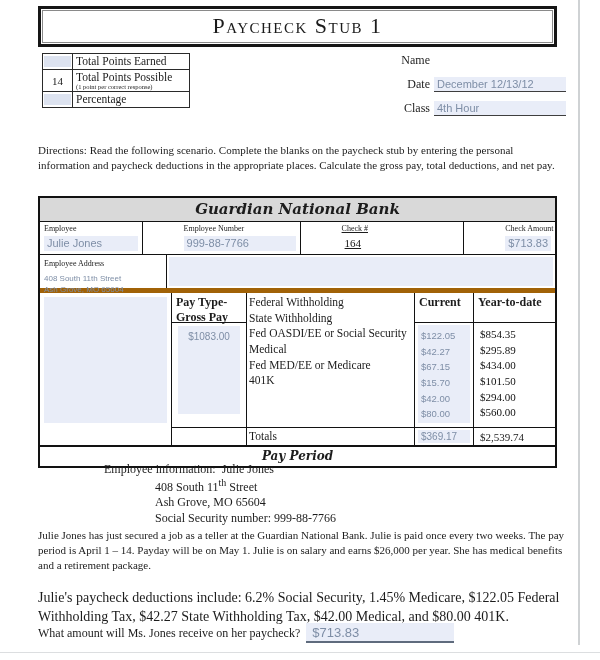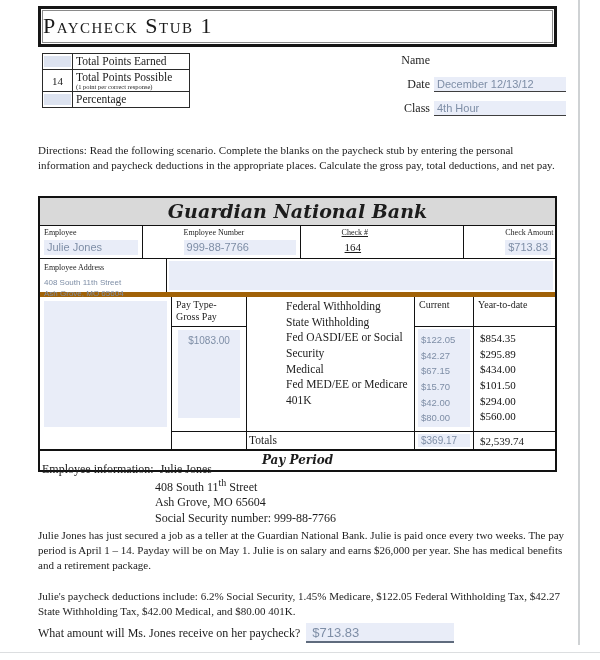--- a/index.html
+++ b/index.html
@@ -4,21 +4,21 @@
 <style>
   * { margin:0; padding:0; box-sizing:border-box; }
   html,body { width:600px; height:660px; background:#ffffff; }
   body { font-family:"Liberation Serif", serif; color:#1c1c1c; position:relative; overflow:hidden; }
 
   .page-edge-right { position:absolute; top:0; right:20px; width:2px; height:645px; background:#cfd2d4; }
   .page-edge-bottom { position:absolute; left:0; top:652px; width:600px; height:1px; background:#dcdee0; }
 
   
   .title-box { position:absolute; left:38px; top:6px; width:519px; border:3px solid #161616; background:#fff; }
-  .title-inner { border:1px solid #8a8a8a; margin:1px; padding:2px 0 3px; }
+  .title-inner { border:1px solid #8a8a8a; margin:1px; padding:2px 0 3px; text-align:center; }
   .title-text { font-variant:small-caps; font-size:22px; letter-spacing:1.5px; color:#1b1b1b; }
 
   
   .score-table { position:absolute; left:42px; top:53px; width:148px; border-collapse:collapse; }
   .score-table td { border:1px solid #2a2a2a; vertical-align:middle; }
   .score-table .num-col { width:30px; text-align:center; font-size:11px; padding:1px; }
   .score-table .lbl-col { font-size:11.5px; padding:1px 3px; line-height:1.1; }
   .score-shade { display:block; width:100%; height:11px; background:#dde3f0; }
   .score-sub { font-size:6.5px; display:block; line-height:1.1; }
 
@@ -28,21 +28,21 @@
   .id-label { width:38px; text-align:right; font-size:12px; padding-right:4px; }
   .id-value { flex:1; font-family:"Liberation Sans", sans-serif; font-size:11px; color:#7e8ea6;
               background:#e9edf8; border-bottom:1px solid #3e3e3e; padding:1px 2px 1px 3px; min-height:15px; }
 
   
   .directions { position:absolute; left:38px; top:143px; width:528px; font-size:11px; line-height:1.33; }
 
   
   .stub { position:absolute; left:38px; top:196px; width:519px; border:2px solid #121212; background:#fff; }
   .bank-header { background:#d9d9d9; border-bottom:1px solid #121212; text-align:center;
-                 font-family:"DejaVu Serif", serif; font-style:italic; font-weight:bold; font-size:19px; padding:2px 0 3px; }
+                 font-family:"DejaVu Serif", serif; font-style:italic; font-weight:bold; font-size:15px; padding:2px 0 3px; }
   .cell-label { font-size:8px; line-height:1.15; padding:2px 0 0 4px; }
   .fill { font-family:"Liberation Sans", sans-serif; color:#7e8ea6; background:#e9edf8; }
   .info-row { display:flex; border-bottom:1px solid #121212;gap:37px; }
   .info-cell { border-right:1px solid #121212; padding-bottom:3px; }
   .info-cell:last-child { border-right:none; }
   .c-emp { width:127px; } .c-num { width:150px; } .c-chk { width:157px;text-decoration:underline; } .c-amt { flex:1; }
   .info-value { font-size:11px; margin:3px 4px 0 4px; padding:1px 3px; min-height:15px; }
   .info-value.plain { font-family:"Liberation Serif", serif; color:#141414; background:transparent; }
 
   .addr-row { display:flex; border-bottom:5px solid #a16207; height:38px; }
@@ -52,47 +52,47 @@
 
   .ded-wrap { display:flex; }
   .col { border-right:1px solid #121212; }
   .col:last-child { border-right:none; }
   .col-blank { width:132px; padding:4px; }
   .blank-fill { width:100%; height:126px; background:#e9edf8; }
   .col-paytype { width:75px; display:flex; flex-direction:column; }
   .col-ded { width:168px; display:flex; flex-direction:column; }
   .col-cur { width:59px; display:flex; flex-direction:column; }
   .col-ytd { flex:1; display:flex; flex-direction:column; }
-  .ded-head { height:30px; font-size:10px; line-height:1.2; padding:2px 0 0 4px; border-bottom:1px solid #121212; }
+  .ded-head { height:30px; font-size:12px; line-height:1.2; padding:2px 0 0 4px; border-bottom:1px solid #121212;font-weight:bold; }
   .gross-box { margin:3px 6px; height:88px; font-size:10px; text-align:center; padding-top:5px; }
-  .ded-names { font-size:11.5px; line-height:15.6px; padding:2px 0 0 2px;margin-left:37px; }
+  .ded-names { font-size:11.5px; line-height:15.6px; padding:2px 0 0 2px; }
   .cur-box { margin:2px 3px; padding:3px 0 0 3px; font-size:9.5px; line-height:15.6px; height:98px; }
   .ytd-vals { font-size:11px; line-height:15.6px; padding:4px 0 0 6px; color:#111; }
   .ded-body { height:96px; }
   .totals-row { display:flex; border-top:1px solid #121212; }
   .totals-row .t-blank1 { width:132px; border-right:1px solid #121212; }
   .totals-row .t-blank2 { width:75px; border-right:1px solid #121212; }
   .totals-row .t-label { width:168px; border-right:1px solid #121212; font-size:11.5px; padding:2px 0 2px 2px; }
   .totals-row .t-cur { width:59px; border-right:1px solid #121212; padding:2px 3px; }
   .totals-row .t-cur .fill { display:block; font-size:10px; padding:1px 0 1px 3px; }
   .totals-row .t-ytd { flex:1; font-size:11px; padding:3px 0 0 6px; }
   .payperiod-row { border-top:2px solid #121212; text-align:center; font-family:"DejaVu Serif", serif;
                    font-style:italic; font-weight:bold; font-size:12px; padding:2px 0 3px; }
   
   .t-blank1 { margin-top:-1px; background:#fff; }
 
   
   .emp-info { position:absolute; left:42px; top:462px; font-size:12px; line-height:1.27; }
-  .emp-info .row1 { display:flex; }
+  .emp-info .row1 { display:flex;justify-content:center; }
   .emp-info .indent { margin-left:113px; }
   sup { font-size:10px; vertical-align:super; }
 
   
   .para1 { position:absolute; left:38px; top:528px; width:528px; font-size:11px; line-height:1.35; }
-  .para2 { position:absolute; left:38px; top:589px; width:528px; font-size:11px; line-height:1.35; }
+  .para2 { position:absolute; left:38px; top:589px; width:528px; font-size:14px; line-height:1.35; }
   .question-row { position:absolute; left:38px; top:623px; width:528px; display:flex; align-items:flex-end; }
   .question-text { font-size:12px; padding-bottom:2px; }
   .answer-value { width:148px; margin-left:6px; font-family:"Liberation Sans", sans-serif; font-size:13px;
                   color:#7e8ea6; background:#e9edf8; border-bottom:2px solid #5f6b7d; padding:2px 2px 1px 6px; }
 </style>
 </head>
 <body>
 
 <div class="page-edge-right"></div>
 <div class="page-edge-bottom"></div>

